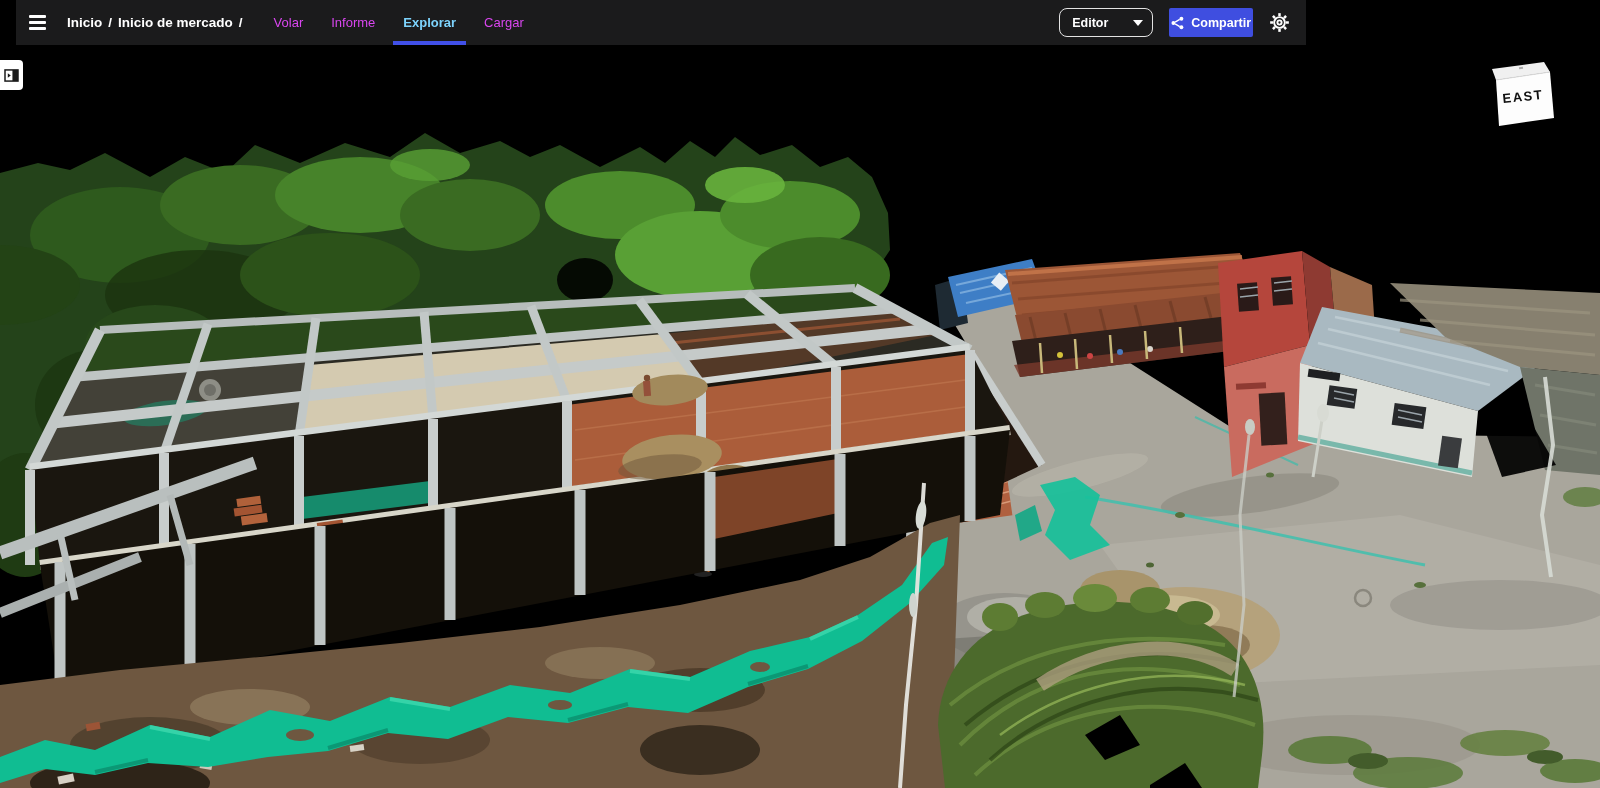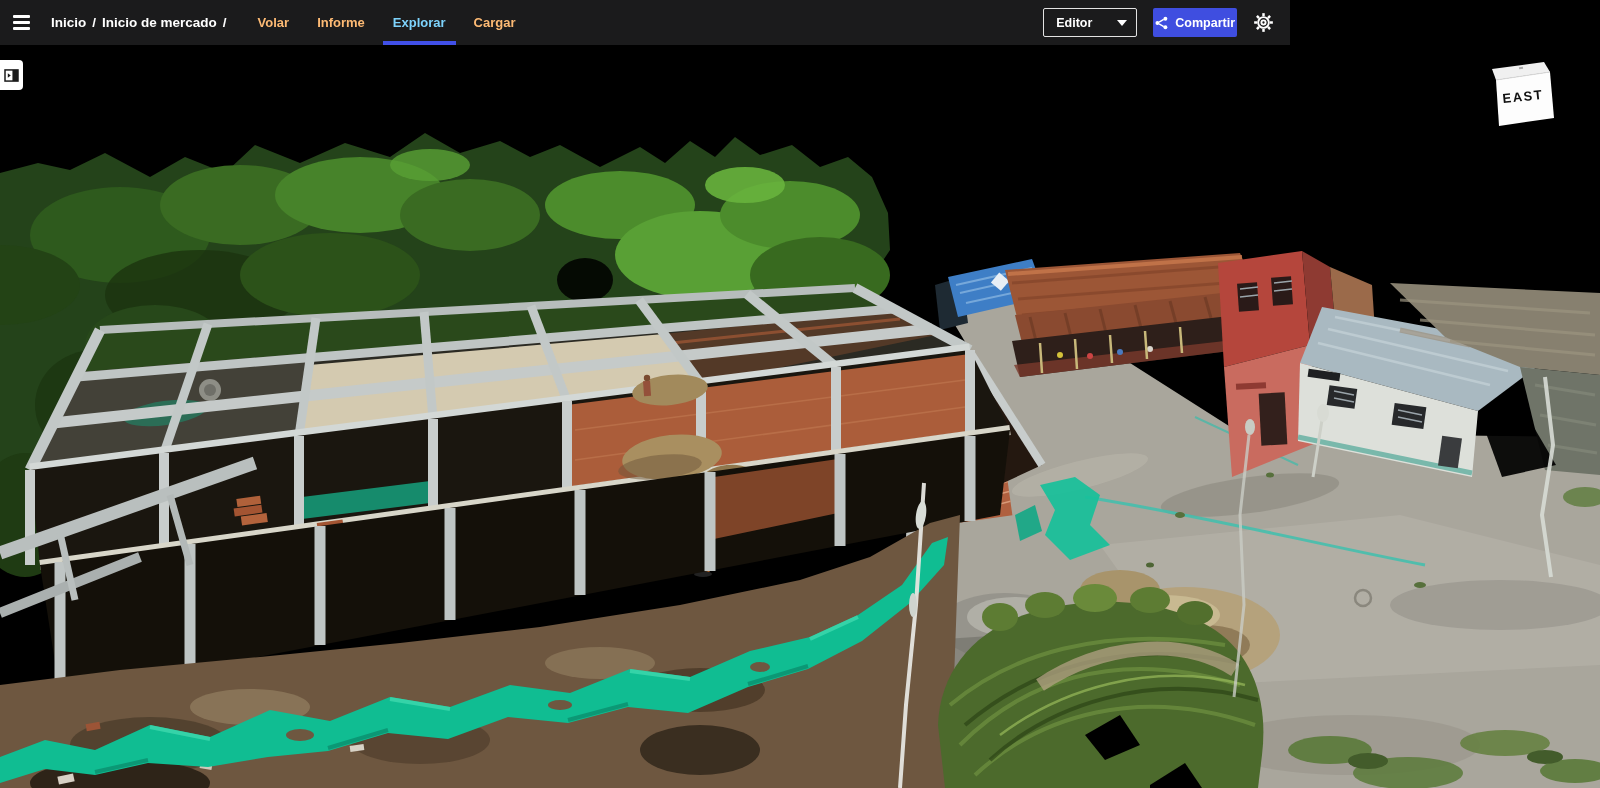--- a/index.html
+++ b/index.html
@@ -1,34 +1,34 @@
 <!DOCTYPE html>
 <html><head>
 <meta charset="utf-8">
 <style>
   html,body{margin:0;padding:0;}
   body{width:1600px;height:788px;position:relative;overflow:hidden;background:#000;
        font-family:"Liberation Sans",sans-serif;-webkit-font-smoothing:antialiased;}
 
   
-  .topbar{position:absolute;top:0;left:0;width:1290px;height:45px;background:#1b1b1c;
+  .topbar{position:absolute;top:0;left:16px;width:1290px;height:45px;background:#1b1b1c;
           display:flex;align-items:center;z-index:30;}
   .menu-btn{width:24px;height:45px;margin-left:13px;display:flex;flex-direction:column;
             justify-content:center;gap:3.5px;cursor:pointer;background:none;border:none;padding:0;}
   .menu-btn span{display:block;width:17px;height:2.4px;background:#fff;border-radius:1px;}
   .breadcrumb{margin-left:14px;color:#fff;font-size:13.5px;font-weight:bold;
               display:flex;align-items:center;gap:6px;white-space:nowrap;}
   .breadcrumb .sep{font-weight:bold;color:#fff;}
   .tabs{display:flex;align-items:stretch;height:45px;margin-left:17px;}
   .tab{position:relative;display:flex;align-items:center;padding:0 10px;margin:0 4px;
-       font-size:13px;font-weight:700;color:#fdba74;cursor:pointer;}
+       font-size:13px;font-weight:400;color:#d946ef;cursor:pointer;}
   .tab.active{color:#7dd3fc;font-weight:700;}
   .tab.active::after{content:"";position:absolute;left:0;right:0;bottom:0;height:4px;background:#4150e8;}
   .topbar-right{margin-left:auto;display:flex;align-items:center;gap:16px;padding-right:16px;}
-  .role-select{width:94px;height:29px;border:1.5px solid #e3e3e3;border-radius:2px;background:transparent;
+  .role-select{width:94px;height:29px;border:1.5px solid #e3e3e3;border-radius:8px;background:transparent;
                display:flex;align-items:center;justify-content:space-between;padding:0 9px 0 12px;
                color:#fff;font-size:12.5px;font-weight:700;cursor:pointer;box-sizing:border-box;}
   .share-btn{height:29px;border:none;border-radius:2px;background:#3f4ee0;color:#fff;
              font-size:12.5px;font-weight:700;display:flex;align-items:center;gap:7px;
              padding:0 2px;cursor:pointer;font-family:inherit;}
   .gear-btn{background:none;border:none;padding:0;cursor:pointer;display:flex;align-items:center;}
 
   
   .viewer{position:absolute;top:45px;left:0;width:1600px;height:743px;background:#000;}
   .scene{position:absolute;inset:0;}

